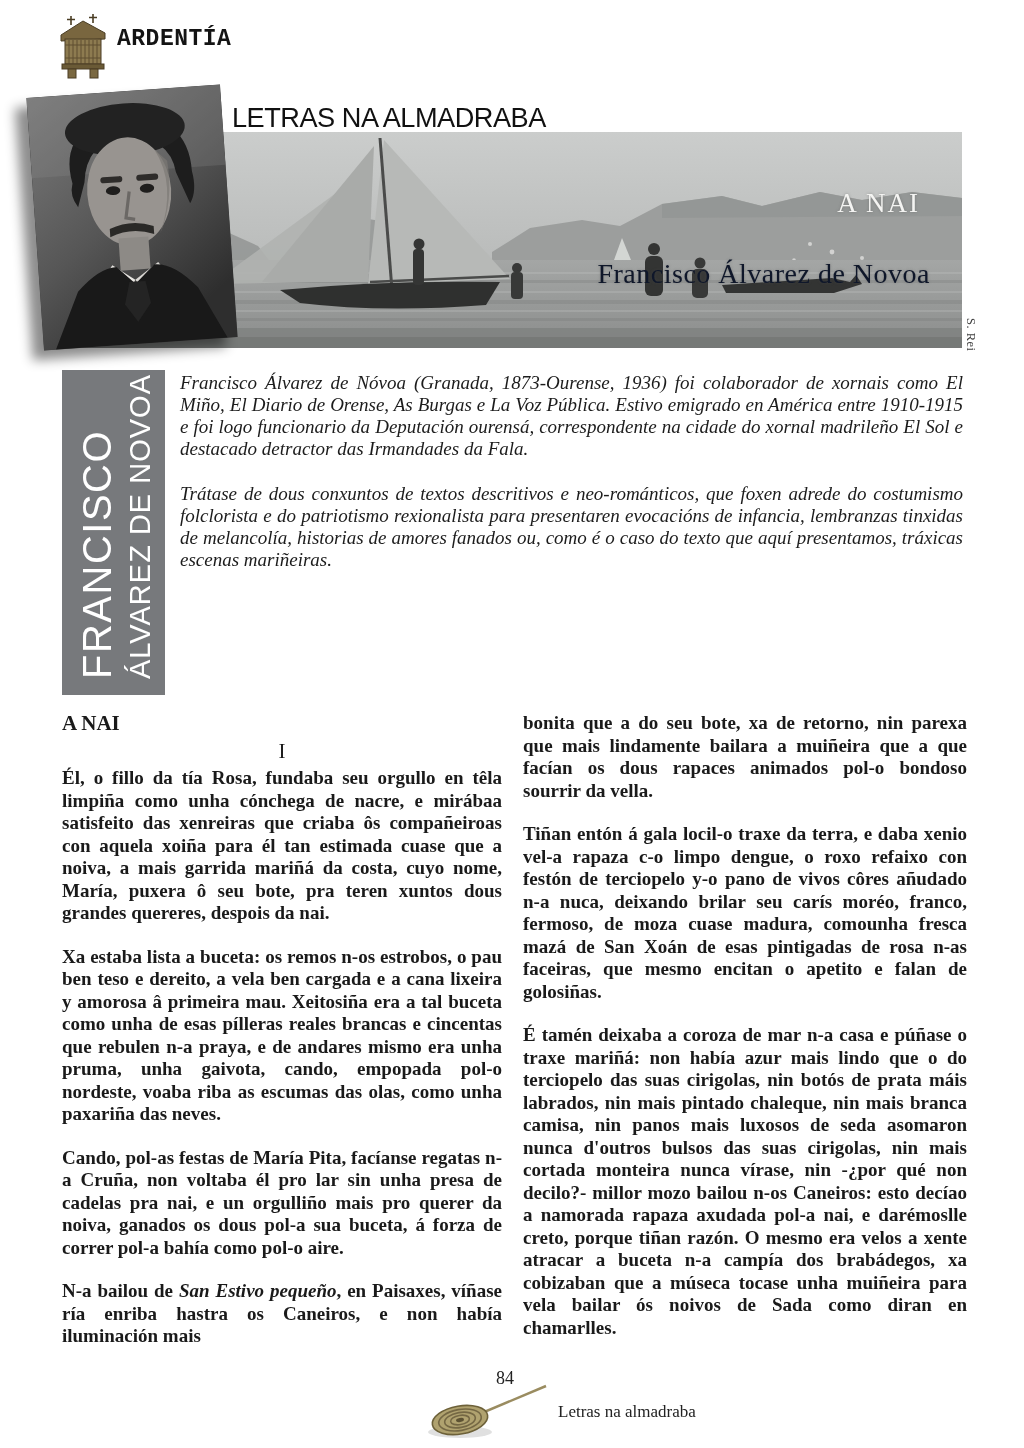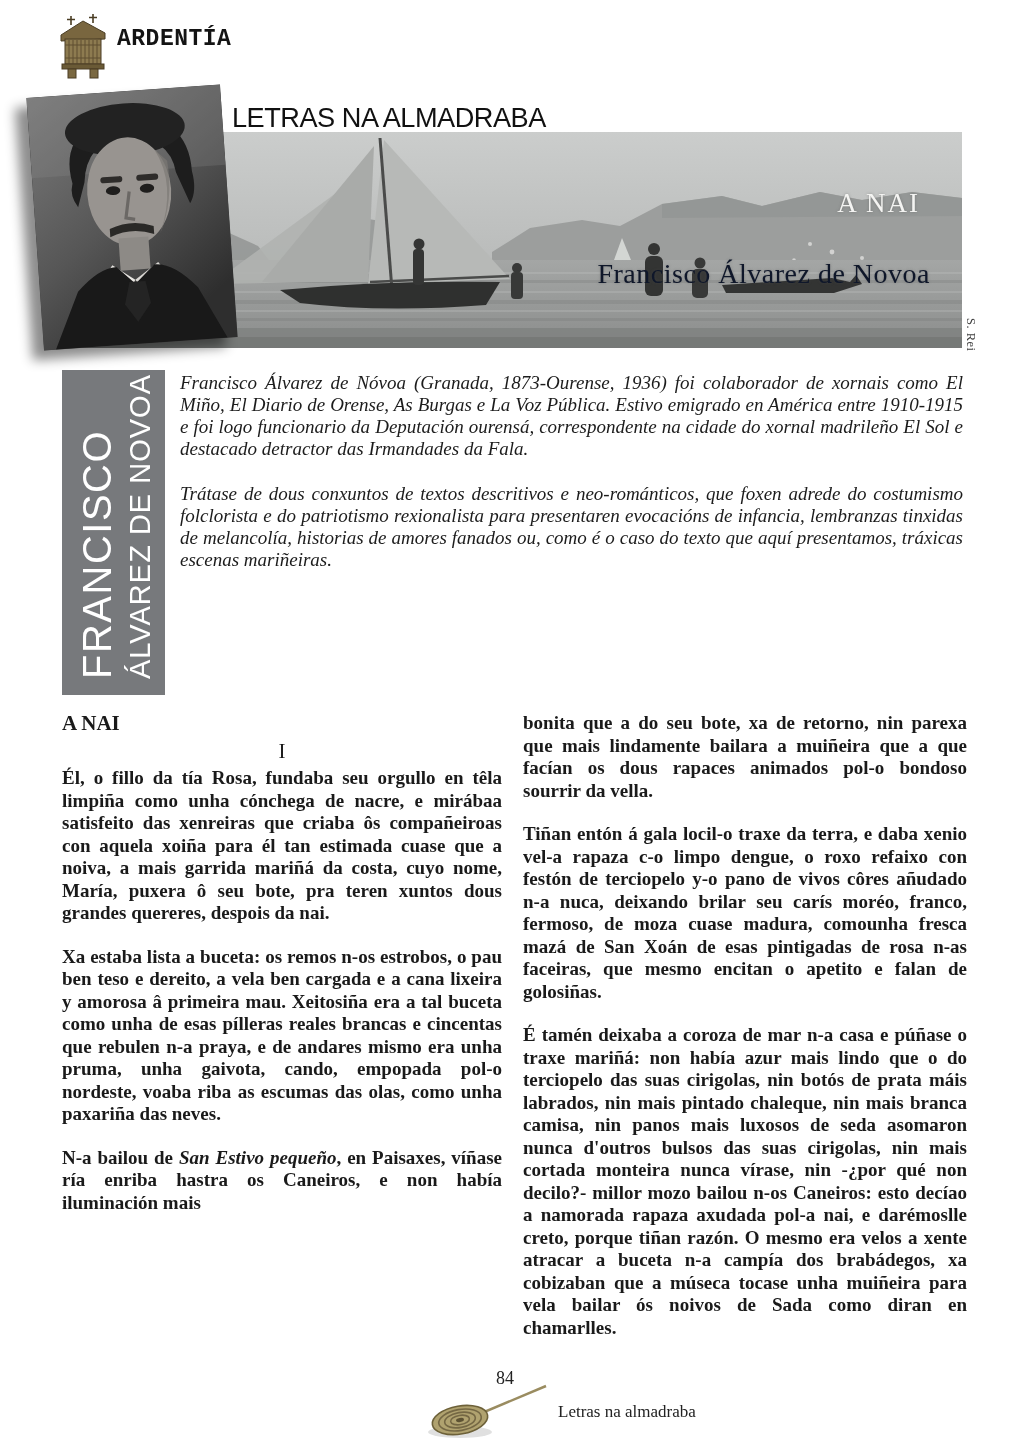--- a/index.html
+++ b/index.html
@@ -233,20 +233,21 @@
       <p>Trátase de dous conxuntos de textos descritivos e neo-románticos, que foxen adrede do costumismo folclorista e do patriotismo rexionalista para presentaren evocacións de infancia, lembranzas tinxidas de melancolía, historias de amores fanados ou, como é o caso do texto que aquí presentamos, tráxicas escenas mariñeiras.</p>
     </div>
   </div>
 
   <div class="story">
     <div class="col-left">
       <h2 class="story-heading">A NAI</h2>
       <div class="numeral">I</div>
       <p>Él, o fillo da tía Rosa, fundaba seu orgullo en têla limpiña como unha cónchega de nacre, e mirábaa satisfeito das xenreiras que criaba ôs compañeiroas con aquela xoiña para él tan estimada cuase que a noiva, a mais garrida mariñá da costa, cuyo nome, María, puxera ô seu bote, pra teren xuntos dous grandes quereres, despois da nai.</p>
       <p>Xa estaba lista a buceta: os remos n-os estrobos, o pau ben teso e dereito, a vela ben cargada e a cana lixeira y amorosa â primeira mau. Xeitosiña era a tal buceta como unha de esas pílleras reales brancas e cincentas que rebulen n-a praya, e de andares mismo era unha pruma, unha gaivota, cando, empopada pol-o nordeste, voaba riba as escumas das olas, como unha paxariña das neves.</p>
+      <p>Cando, pol-as festas de María Pita, facíanse regatas n-a Cruña, non voltaba él pro lar sin unha presa de cadelas pra nai, e un orgulliño mais pro querer da noiva, ganados os dous pol-a sua buceta, á forza de correr pol-a bahía como pol-o aire.</p>
       <p><span>N-a bailou de </span><em>San Estivo pequeño</em><span>, en Paisaxes, víñase ría enriba hastra os Caneiros, e non había iluminación mais</span></p>
     </div>
     <div class="col-right">
       <p>bonita que a do seu bote, xa de retorno, nin parexa que mais lindamente bailara a muiñeira que a que facían os dous rapaces animados pol-o bondoso sourrir da vella.</p>
       <p>Tiñan entón á gala locil-o traxe da terra, e daba xenio vel-a rapaza c-o limpo dengue, o roxo refaixo con festón de terciopelo y-o pano de vivos côres añudado n-a nuca, deixando brilar seu carís moréo, franco, fermoso, de moza cuase madura, comounha fresca mazá de San Xoán de esas pintigadas de rosa n-as faceiras, que mesmo encitan o apetito e falan de golosiñas.</p>
       <p>É tamén deixaba a coroza de mar n-a casa e púñase o traxe mariñá: non había azur mais lindo que o do terciopelo das suas cirigolas, nin botós de prata máis labrados, nin mais pintado chaleque, nin mais branca camisa, nin panos mais luxosos de seda asomaron nunca d'outros bulsos das suas cirigolas, nin mais cortada monteira nunca vírase, nin -¿por qué non decilo?- millor mozo bailou n-os Caneiros: esto decíao a namorada rapaza axudada pol-a nai, e darémoslle creto, porque tiñan razón. O mesmo era velos a xente atracar a buceta n-a campía dos brabádegos, xa cobizaban que a múseca tocase unha muiñeira para vela bailar ós noivos de Sada como diran en chamarlles.</p>
     </div>
   </div>
 
   <div class="footer">

